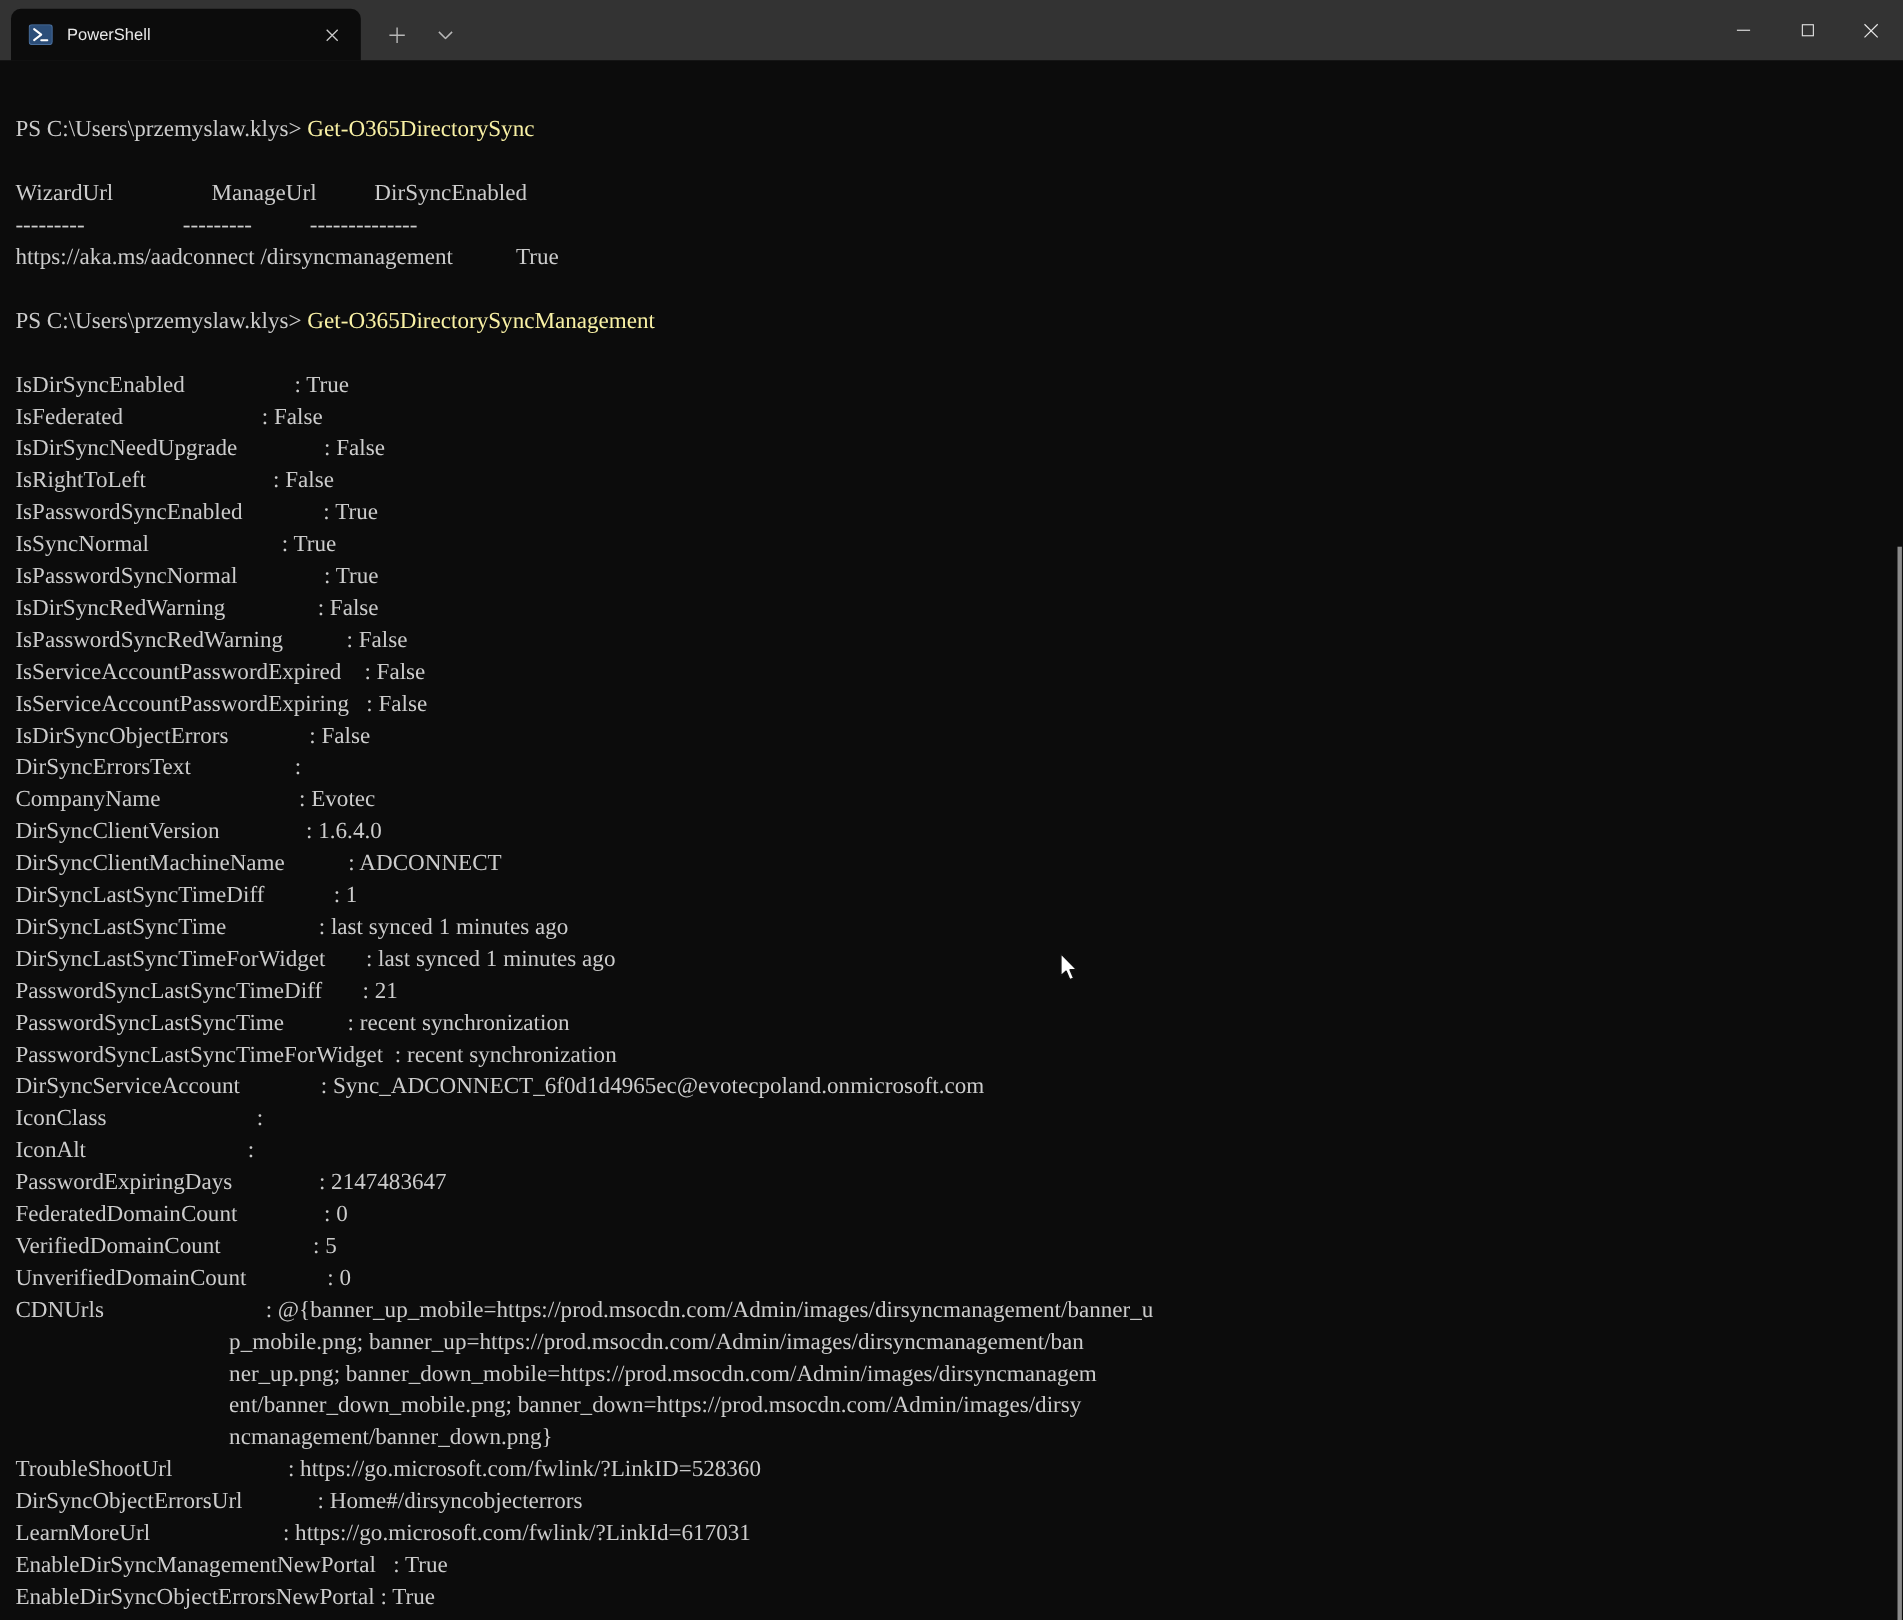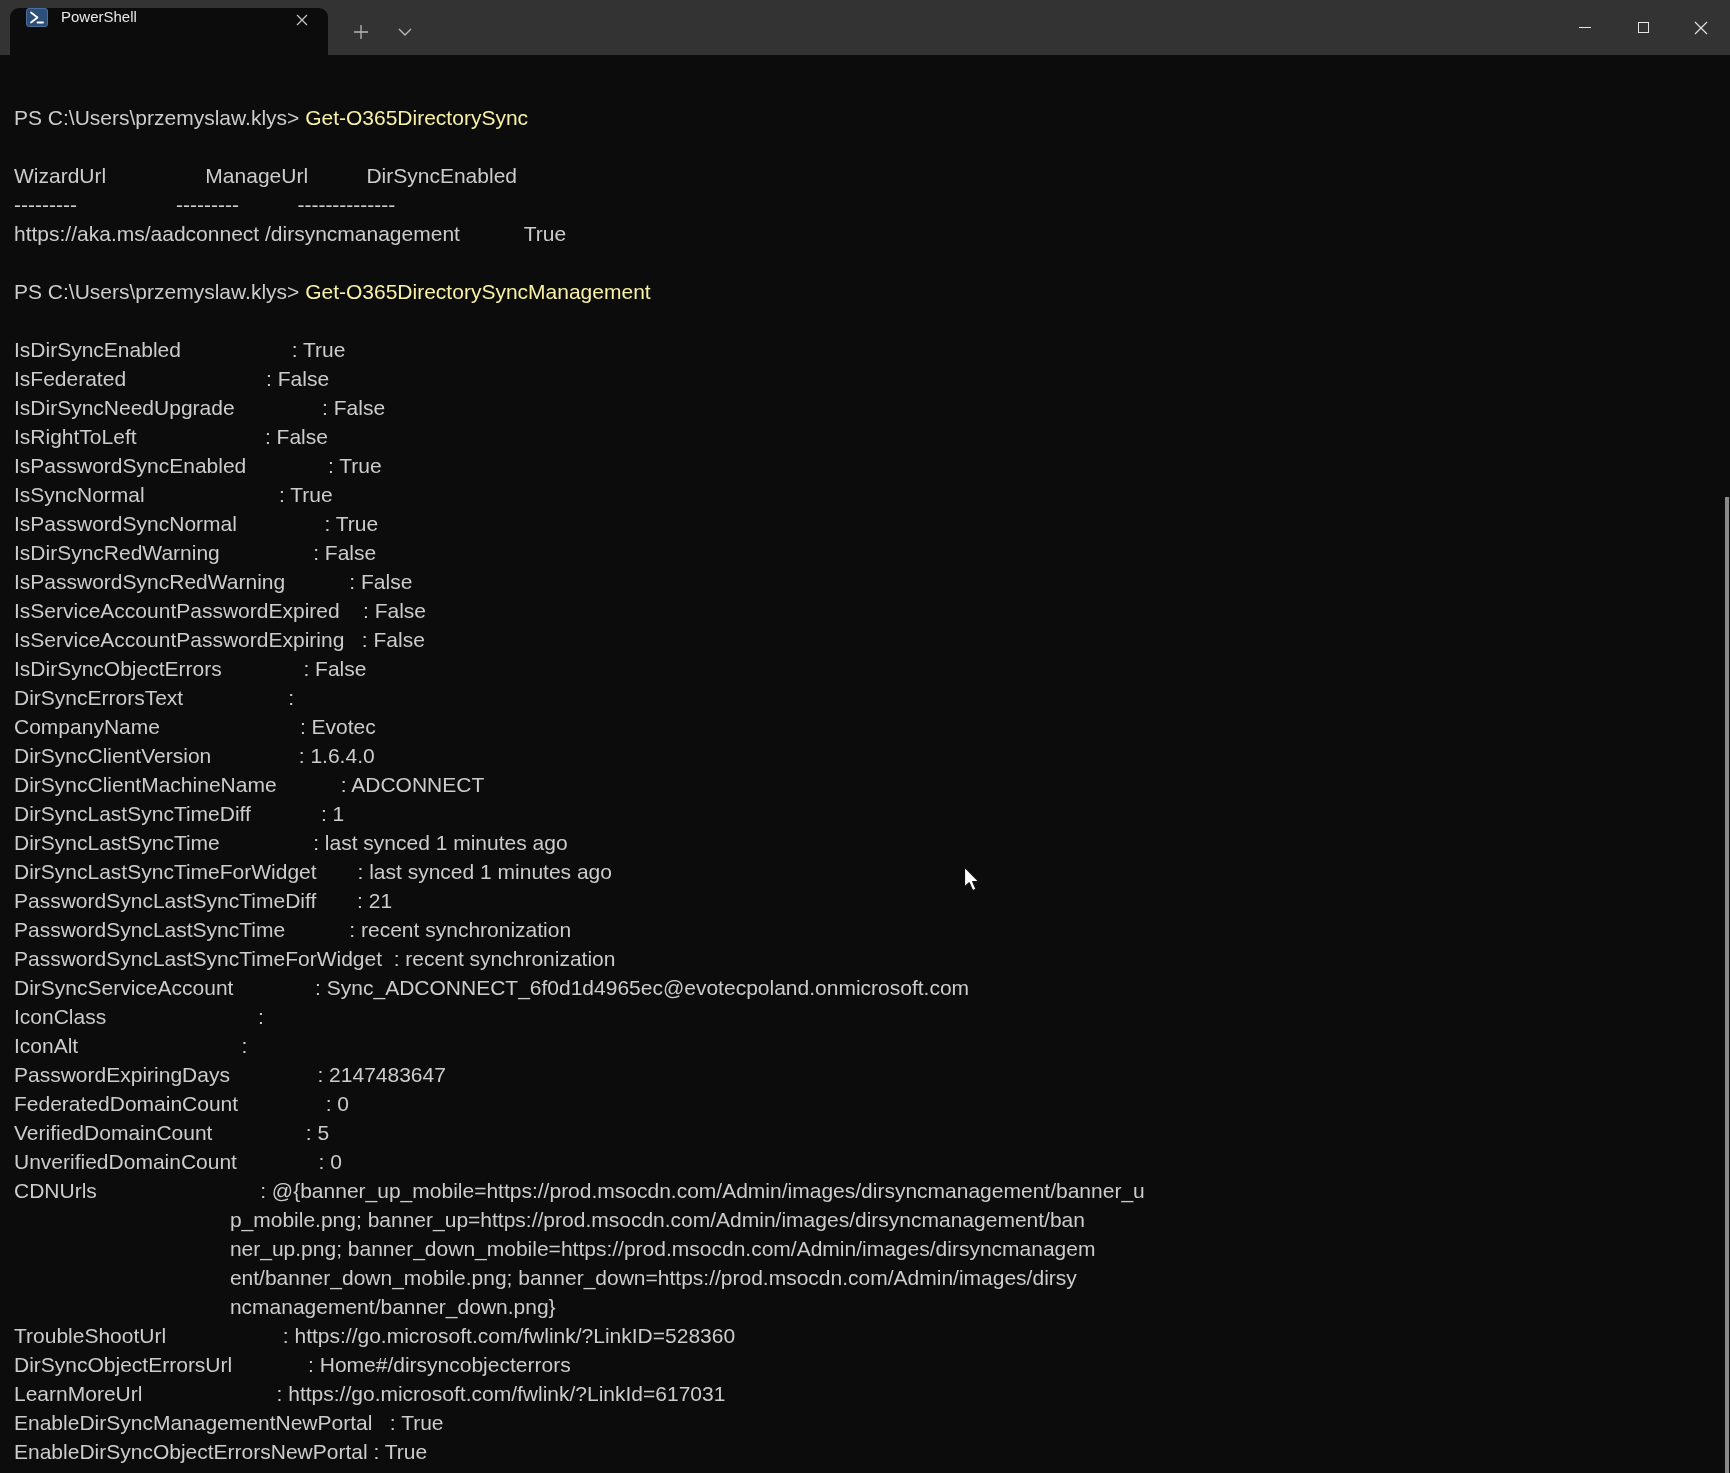--- a/index.html
+++ b/index.html
@@ -20,21 +20,21 @@
     font-family:"Liberation Sans", sans-serif;
   }
   
   .titlebar{
     height:55px;background:var(--titlebar-bg);
     display:flex;align-items:flex-end;position:relative;
   }
   .tab{
     width:318px;height:47px;background:var(--term-bg);
     border-radius:9px 9px 0 0;margin-left:10px;
-    display:flex;align-items:flex-start;padding:0 14px 0 16px;
+    display:flex;align-items:center;padding:0 14px 0 16px;
     cursor:default;
   }
   .ps-icon{width:22px;height:19px;flex:0 0 auto;}
   .tab-label{
     color:var(--tab-text);font-size:15px;margin-left:13px;flex:1;
     white-space:nowrap;overflow:hidden;
   }
   .icon-btn{
     background:none;border:none;padding:0;margin:0;
     display:flex;align-items:center;justify-content:center;cursor:default;
@@ -44,21 +44,21 @@
   .dropdown{width:38px;height:47px;margin-left:6px;}
   .drag-region{flex:1;height:55px;}
   .win-controls{display:flex;height:55px;align-self:flex-start;}
   .ctrl-btn{width:58px;height:55px;}
   .min-glyph{width:12px;height:1px;background:var(--ctrl-icon);display:block;}
   .max-glyph{width:11px;height:11px;border:1px solid var(--ctrl-icon);display:block;}
   
   .terminal{position:relative;height:1418px;background:var(--term-bg);}
   #term{
     margin:0;padding:48px 0 0 14px;
-    font-family:Liberation Sans, sans-serif;
+    font-family:Liberation Serif, serif;
     font-size:21px;line-height:29px;
     color:var(--text);
     white-space:pre;
   }
   #term .cmd{color:var(--command);}
   .scroll-thumb{
     position:absolute;top:442px;bottom:0;right:1px;width:4px;
     background:var(--scrollbar);
   }
   .mouse-cursor{position:absolute;left:963px;top:811px;pointer-events:none;}

